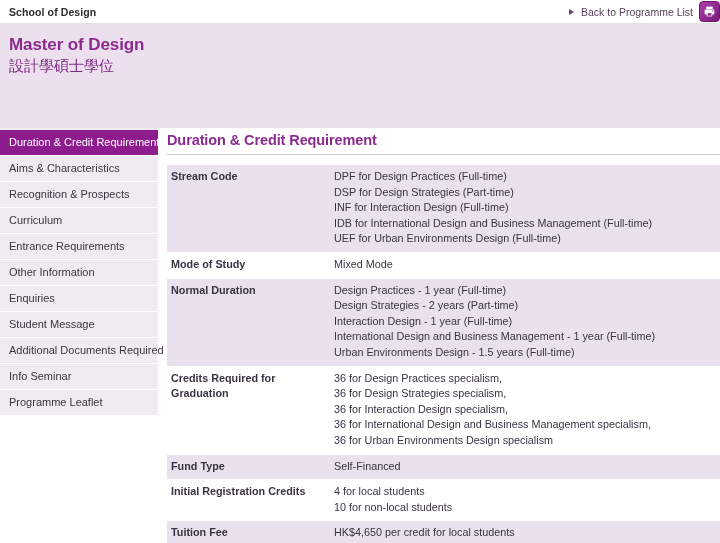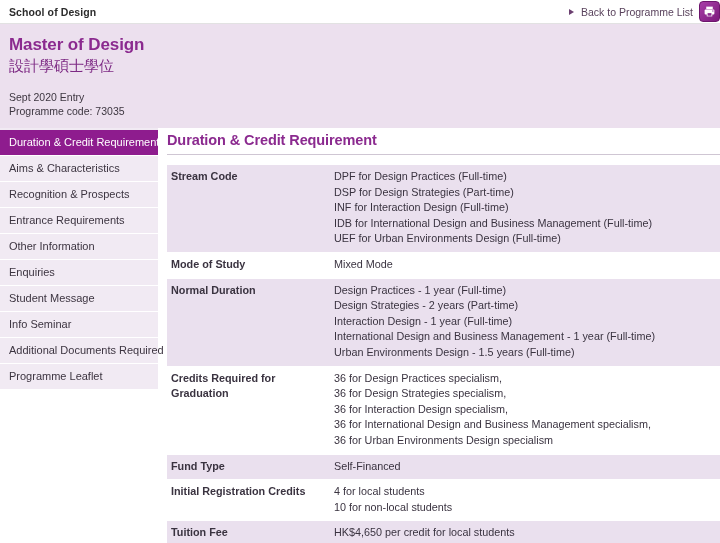--- a/index.html
+++ b/index.html
@@ -179,38 +179,35 @@
         <rect x="5.6" y="10" width="4.8" height="3.2" fill="#8b2a8f"></rect>
         <circle cx="12.2" cy="7.4" r="0.8" fill="#8b2a8f"></circle>
       </svg>
     </div>
   </div>
 </div>
 
 <div class="banner">
   <div class="banner-title-en">Master of Design</div>
   <div class="banner-title-zh">設計學碩士學位</div>
-  <div class="banner-meta">
-    <div>Sept 2020 Entry</div>
-    <div>Programme code: 73035</div>
-  </div>
 </div>
 
 <div class="body-wrap">
 
   <nav class="sidebar" id="sidebar">
       <a class="nav-item active"><span>Duration &amp; Credit Requirement</span></a>
       <a class="nav-item"><span>Aims &amp; Characteristics</span></a>
       <a class="nav-item"><span>Recognition &amp; Prospects</span></a>
+      <a class="nav-item"><span>Curriculum</span></a>
       <a class="nav-item"><span>Entrance Requirements</span></a>
       <a class="nav-item"><span>Other Information</span></a>
       <a class="nav-item"><span>Enquiries</span></a>
       <a class="nav-item"><span>Student Message</span></a>
+      <a class="nav-item"><span>Additional Documents Required</span></a>
       <a class="nav-item"><span>Info Seminar</span></a>
-      <a class="nav-item"><span>Additional Documents Required</span></a>
       <a class="nav-item"><span>Programme Leaflet</span></a>
     </nav>
 
   <main class="content">
     <div class="content-heading">Duration &amp; Credit Requirement</div>
     <hr class="heading-rule">
     <table class="spec">
       <tbody id="spec-body">
           <tr class="shade">
             <td class="label">Stream Code</td>

